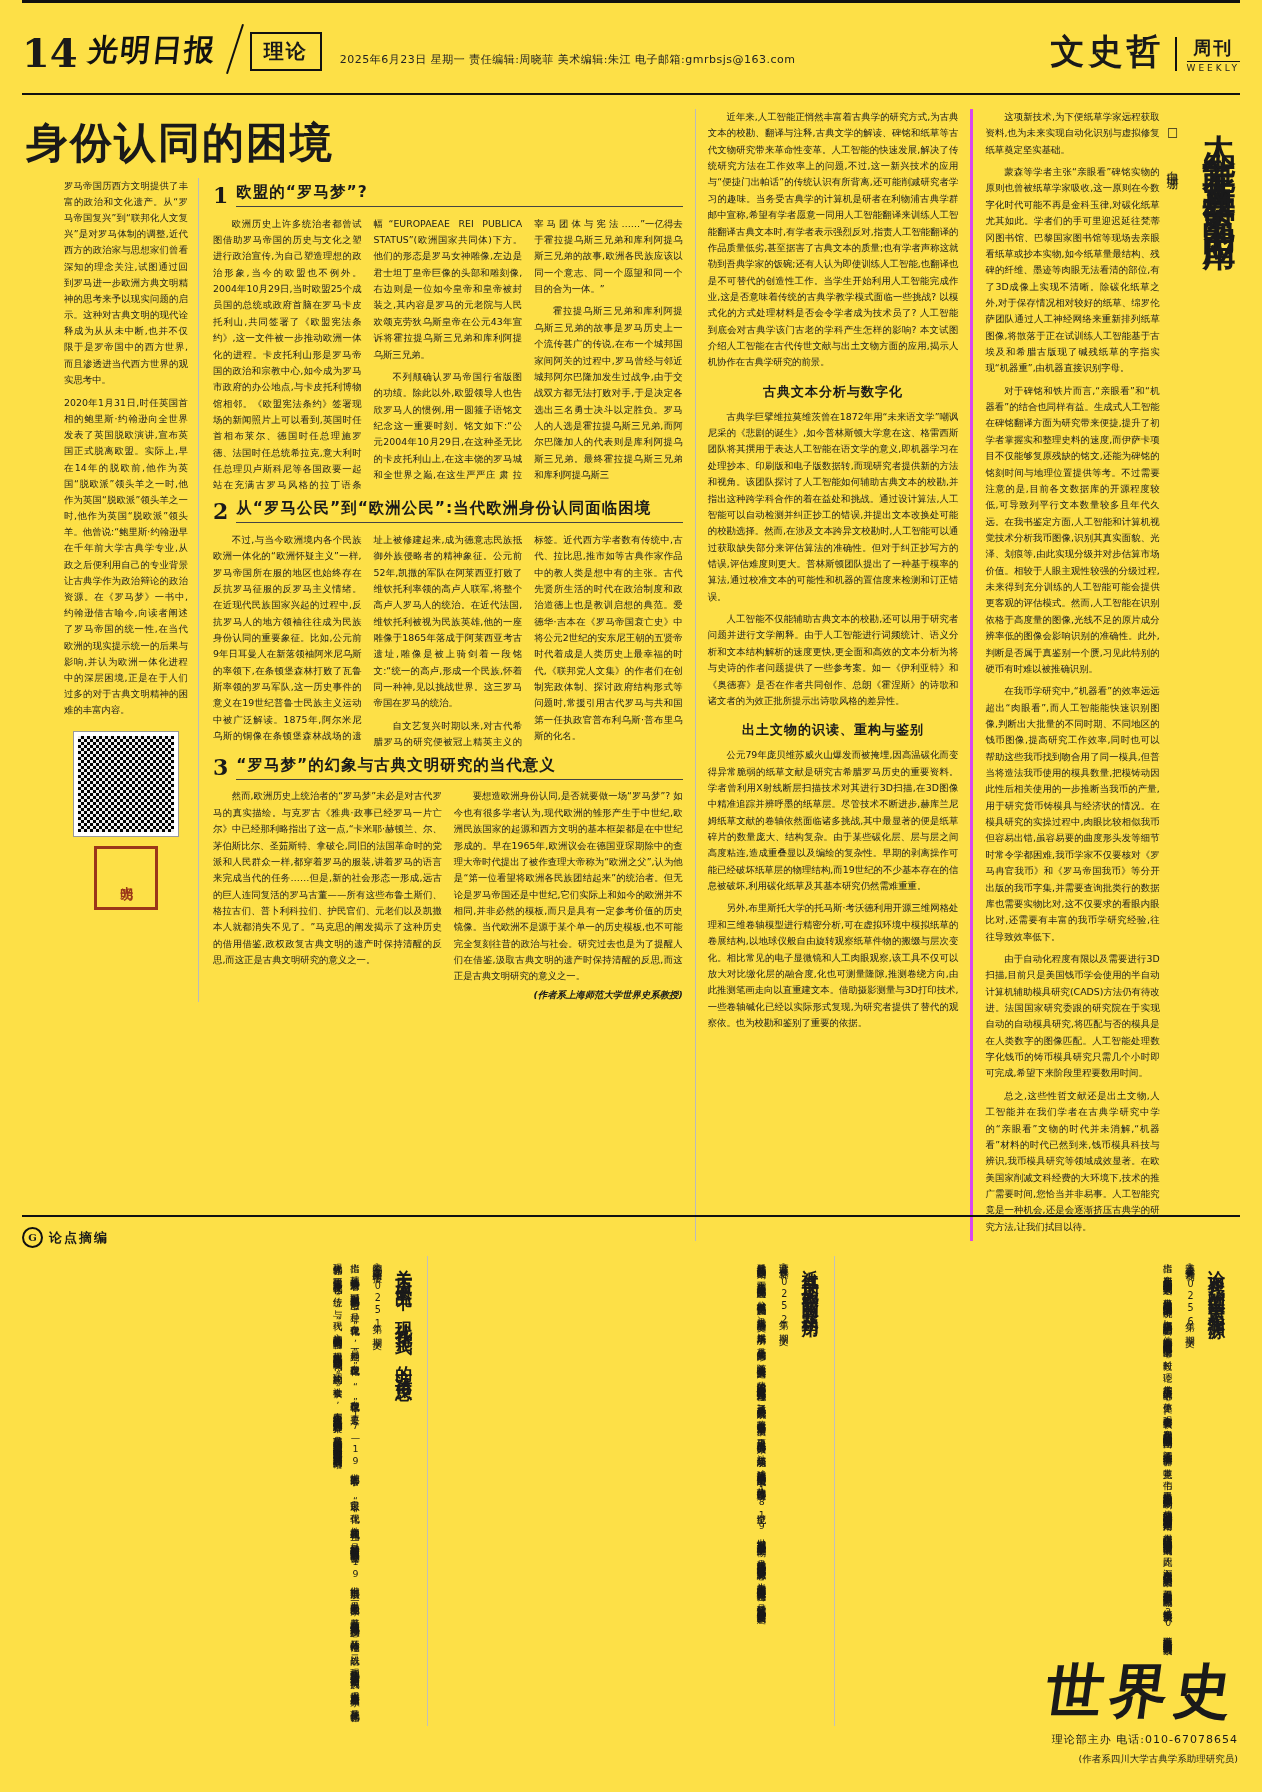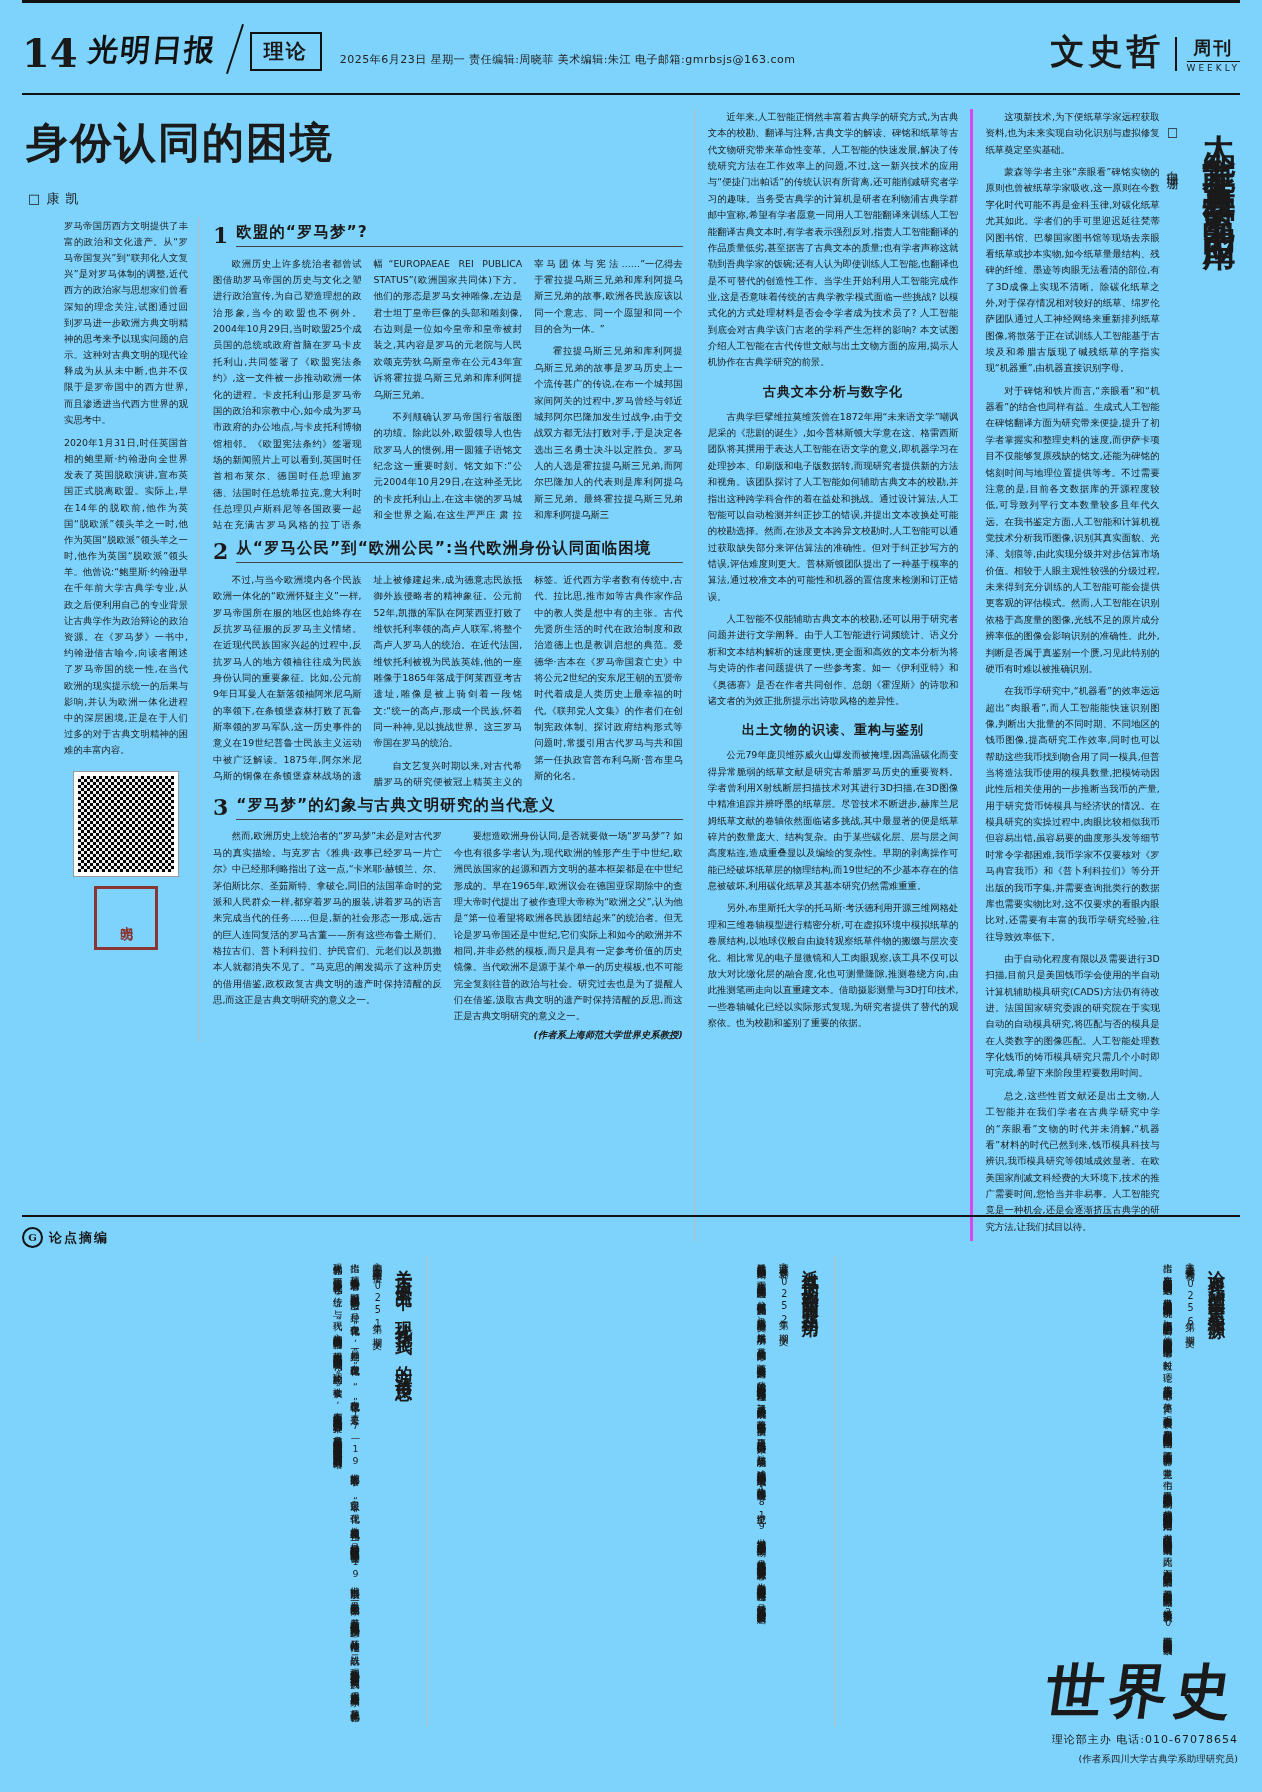--- a/index.html
+++ b/index.html
@@ -3,21 +3,21 @@
 <meta charset="utf-8">
 <style>
   html,body{margin:0;padding:0;}
   body{
     width:1262px;height:1792px;
     background:#f4f2ee;
     font-family:"DejaVu Sans","Liberation Sans",sans-serif;
     color:#1a1a1a;
     overflow:hidden;
   }
-  .page{position:relative;width:1262px;height:1792px;background:#7dd3fc;}
+  .page{position:relative;width:1262px;height:1792px;background:#fde047;}
 
   
   .masthead{
     position:relative;height:78px;margin:12px 22px 0 22px;
     border-bottom:2px solid #111;
   }
   .mh-row{display:flex;align-items:flex-end;height:62px;}
   .page-num{
     font-family:"DejaVu Serif","Liberation Serif",serif;
     font-size:40px;font-weight:bold;line-height:1;margin-right:10px;padding-bottom:4px;
@@ -192,21 +192,20 @@
           <div class="wk-en">WEEKLY</div>
         </div>
       </div>
     </div>
   </div>
 
   <div class="content">
 
     <div class="left-zone">
       <div class="headline">身份认同的困境</div>
-      <div class="byline">□ 康 凯</div>
 
       <div class="two-col">
         <div class="lead-col">
           <p>罗马帝国历西方文明提供了丰富的政治和文化遗产。从“罗马帝国复兴”到“联邦化人文复兴”是对罗马体制的调整,近代西方的政治家与思想家们曾看深知的理念关注,试图通过回到罗马进一步欧洲方典文明精神的思考来予以现实问题的启示。这种对古典文明的现代诠释成为从从未中断,也并不仅限于是罗帝国中的西方世界,而且渗透进当代西方世界的观实思考中。</p>
           <p>2020年1月31日,时任英国首相的鲍里斯·约翰逊向全世界发表了英国脱欧演讲,宣布英国正式脱离欧盟。实际上,早在14年的脱欧前,他作为英国“脱欧派”领头羊之一时,他作为英国“脱欧派”领头羊之一时,他作为英国“脱欧派”领头羊。他曾说:“鲍里斯·约翰逊早在千年前大学古典学专业,从政之后便利用自己的专业背景让古典学作为政治辩论的政治资源。在《罗马梦》一书中,约翰逊借古喻今,向读者阐述了罗马帝国的统一性,在当代欧洲的现实提示统一的后果与影响,并认为欧洲一体化进程中的深层困境,正是在于人们过多的对于古典文明精神的困难的丰富内容。</p>
           <div class="qr"></div>
           <div class="stamp">光明</div>
         </div>
 
         <div class="art-body">
@@ -253,21 +252,21 @@
       <div class="sub-h">出土文物的识读、重构与鉴别</div>
       <p>公元79年庞贝维苏威火山爆发而被掩埋,因高温碳化而变得异常脆弱的纸草文献是研究古希腊罗马历史的重要资料。学者曾利用X射线断层扫描技术对其进行3D扫描,在3D图像中精准追踪并辨呼墨的纸草层。尽管技术不断进步,赫库兰尼姆纸草文献的卷轴依然面临诸多挑战,其中最显著的便是纸草碎片的数量庞大、结构复杂。由于某些碳化层、层与层之间高度粘连,造成重叠显以及编绘的复杂性。早期的剥离操作可能已经破坏纸草层的物理结构,而19世纪的不少基本存在的信息被破坏,利用碳化纸草及其基本研究仍然需难重重。</p>
       <p>另外,布里斯托大学的托马斯·考沃德利用开源三维网格处理和三维卷轴模型进行精密分析,可在虚拟环境中模拟纸草的卷展结构,以地球仪般自由旋转观察纸草件物的搬缀与层次变化。相比常见的电子显微镜和人工肉眼观察,该工具不仅可以放大对比缴化层的融合度,化也可测量隆隙,推测卷绕方向,由此推测笔画走向以直重建文本。借助摄影测量与3D打印技术,一些卷轴碱化已经以实际形式复现,为研究者提供了替代的观察依。也为校勘和鉴别了重要的依据。</p>
     </div>
 
     <div class="right-zone">
       <div class="rtext">
         <p>这项新技术,为下便纸草学家远程获取资料,也为未来实现自动化识别与虚拟修复纸草奠定坚实基础。</p>
         <p>蒙森等学者主张“亲眼看”碑铭实物的原则也曾被纸草学家吸收,这一原则在今数字化时代可能不再是金科玉律,对碳化纸草尤其如此。学者们的手可里迎迟延往梵蒂冈图书馆、巴黎国家图书馆等现场去亲眼看纸草或抄本实物,如今纸草量最结构、残碑的纤维、墨迹等肉眼无法看清的部位,有了3D成像上实现不清晰。除碳化纸草之外,对于保存情况相对较好的纸草、绵罗伦萨团队通过人工神经网络来重新排列纸草图像,将散落于正在试训练人工智能基于古埃及和希腊古版现了碱残纸草的字指实现“机器重”,由机器直接识别字母。</p>
         <p>对于碑铭和铁片而言,“亲眼看”和“机器看”的结合也同样有益。生成式人工智能在碑铭翻译方面为研究带来便捷,提升了初学者掌握实和整理史料的速度,而伊萨卡项目不仅能够复原残缺的铭文,还能为碑铭的铭刻时间与地理位置提供等考。不过需要注意的是,目前各文数据库的开源程度较低,可导致列平行文本数量较多且年代久远。在我书鉴定方面,人工智能和计算机视觉技术分析我币图像,识别其真实面貌、光泽、划痕等,由此实现分级并对步估算市场价值。相较于人眼主观性较强的分级过程,未来得到充分训练的人工智能可能会提供更客观的评估模式。然而,人工智能在识别依格于高度量的图像,光线不足的原片成分辨率低的图像会影响识别的准确性。此外,判断是否属于真鉴别一个赝,习见此特别的硬币有时难以被推确识别。</p>
-        <p>在我币学研究中,“机器看”的效率远远超出“肉眼看”,而人工智能能快速识别图像,判断出大批量的不同时期、不同地区的钱币图像,提高研究工作效率,同时也可以帮助这些我币找到吻合用了同一模具,但普当将造法我币使用的模具数量,把模铸动因此性后相关使用的一步推断当我币的产量,用于研究货币铸模具与经济状的情况。在模具研究的实操过程中,肉眼比较相似我币但容易出错,虽容易要的曲度形头发等细节时常令学都困难,我币学家不仅要核对《罗马冉官我币》和《普卜利科拉们》等分开出版的我币字集,并需要查询批类行的数据库也需要实物比对,这不仅要求的看眼内眼比对,还需要有丰富的我币学研究经验,往往导致效率低下。</p>
+        <p>在我币学研究中,“机器看”的效率远远超出“肉眼看”,而人工智能能快速识别图像,判断出大批量的不同时期、不同地区的钱币图像,提高研究工作效率,同时也可以帮助这些我币找到吻合用了同一模具,但普当将造法我币使用的模具数量,把模铸动因此性后相关使用的一步推断当我币的产量,用于研究货币铸模具与经济状的情况。在模具研究的实操过程中,肉眼比较相似我币但容易出错,虽容易要的曲度形头发等细节时常令学都困难,我币学家不仅要核对《罗马冉官我币》和《罗马帝国我币》等分开出版的我币字集,并需要查询批类行的数据库也需要实物比对,这不仅要求的看眼内眼比对,还需要有丰富的我币学研究经验,往往导致效率低下。</p>
         <p>由于自动化程度有限以及需要进行3D扫描,目前只是美国钱币学会使用的半自动计算机辅助模具研究(CADS)方法仍有待改进。法国国家研究委跟的研究院在于实现自动的自动模具研究,将匹配与否的模具是在人类数字的图像匹配。人工智能处理数字化钱币的铸币模具研究只需几个小时即可完成,希望下来阶段里程要数用时间。</p>
         <p>总之,这些性哲文献还是出土文物,人工智能并在我们学者在古典学研究中学的“亲眼看”文物的时代并未消解,“机器看”材料的时代已然到来,钱币模具科技与辨识,我币模具研究等领域成效显著。在欧美国家削减文科经费的大环境下,技术的推广需要时间,您恰当并非易事。人工智能究竟是一种机会,还是会逐渐挤压古典学的研究方法,让我们拭目以待。</p>
       </div>
       <div style="display:flex;flex-direction:row;">
         <div class="vauthor">□ 白珊珊</div>
         <div class="vtitle">人工智能在古典学研究中的应用</div>
       </div>
     </div>
   </div>
 

